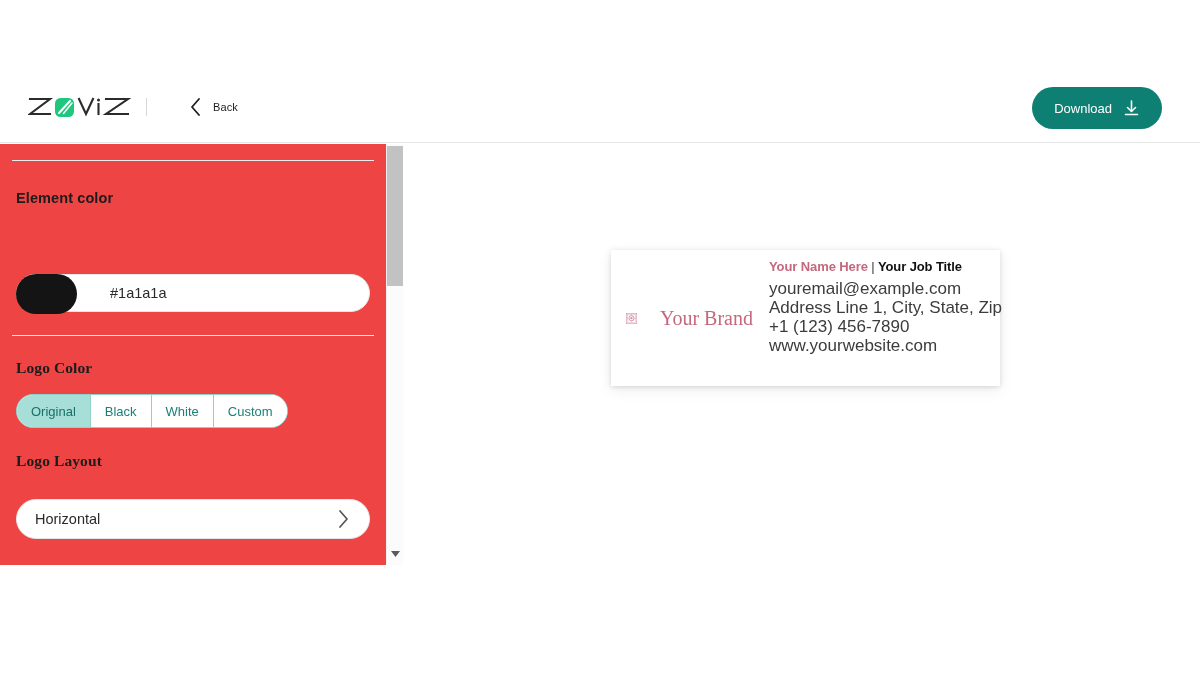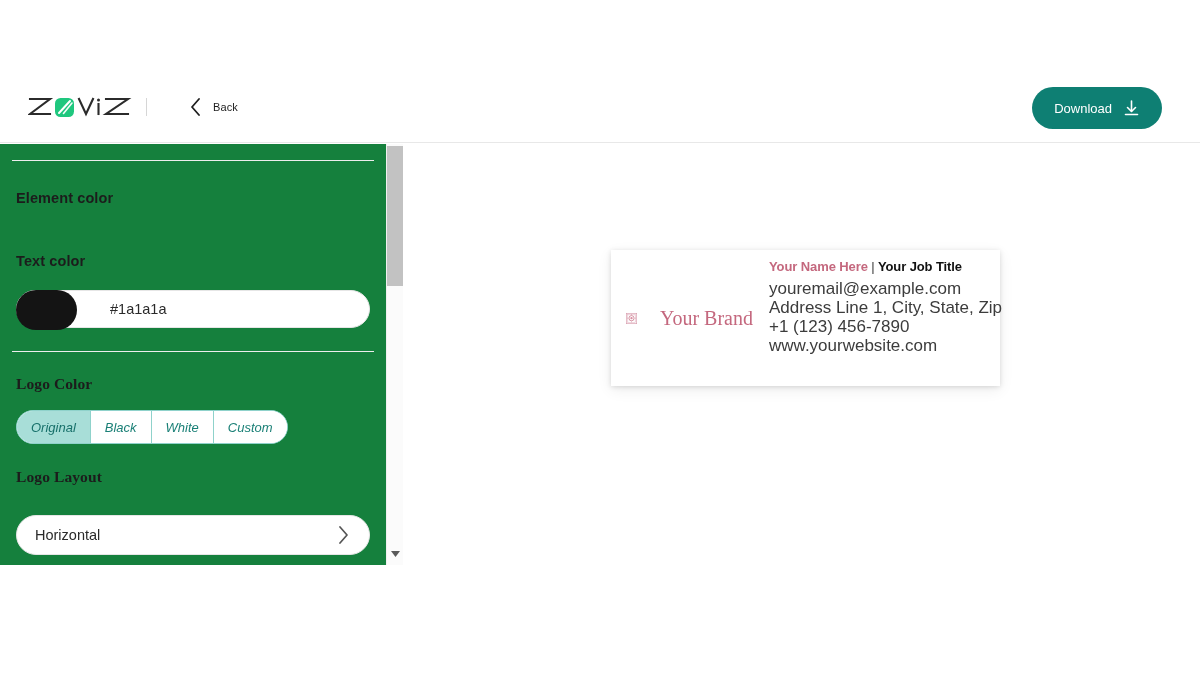--- a/index.html
+++ b/index.html
@@ -64,21 +64,21 @@
     font-family: "Liberation Sans", sans-serif;
     display: flex; align-items: center; gap: 11px;
     cursor: pointer;
   }
 
   
   .panel {
     position: absolute;
     left: 0; top: 144px;
     width: 386px; height: 421px;
-    background: #15803d;
+    background: #ef4444;
     overflow: hidden;
   }
   .panel-inner { position: relative; padding: 0 16px; }
   .divider {
     height: 1px;
     background: #ededed;
     margin: 0 -4px;
   }
   .sec-label {
     font-size: 14.5px;
@@ -110,21 +110,20 @@
   }
 
   
   .seg {
     display: inline-flex;
     height: 34px;
     border: 1px solid #8fd2cb;
     border-radius: 17px;
     overflow: hidden;
     background: #ffffff;
-    font-style: italic;
   }
   .seg-item {
     display: flex; align-items: center; justify-content: center;
     padding: 0 14px;
     font-size: 13px;
     color: #1b8077;
     border-right: 1px solid #8fd2cb;
     cursor: pointer;
     background: #ffffff;
     white-space: nowrap;
@@ -276,21 +275,20 @@
       <div style="height:16px"></div>
       <div class="divider"></div>
 
       
       <div style="height:29px"></div>
       <div class="sec-label">Element color</div>
       <div style="height:21px"></div>
 
       
       <div style="height:26px"></div>
-      <div class="sec-label">Text color</div>
       <div style="height:21px"></div>
       <div class="color-field">
         <span class="swatch" style="background:#141414"></span>
         <span class="color-hex">#1a1a1a</span>
       </div>
 
       <div style="height:23px"></div>
       <div class="divider"></div>
 
       

